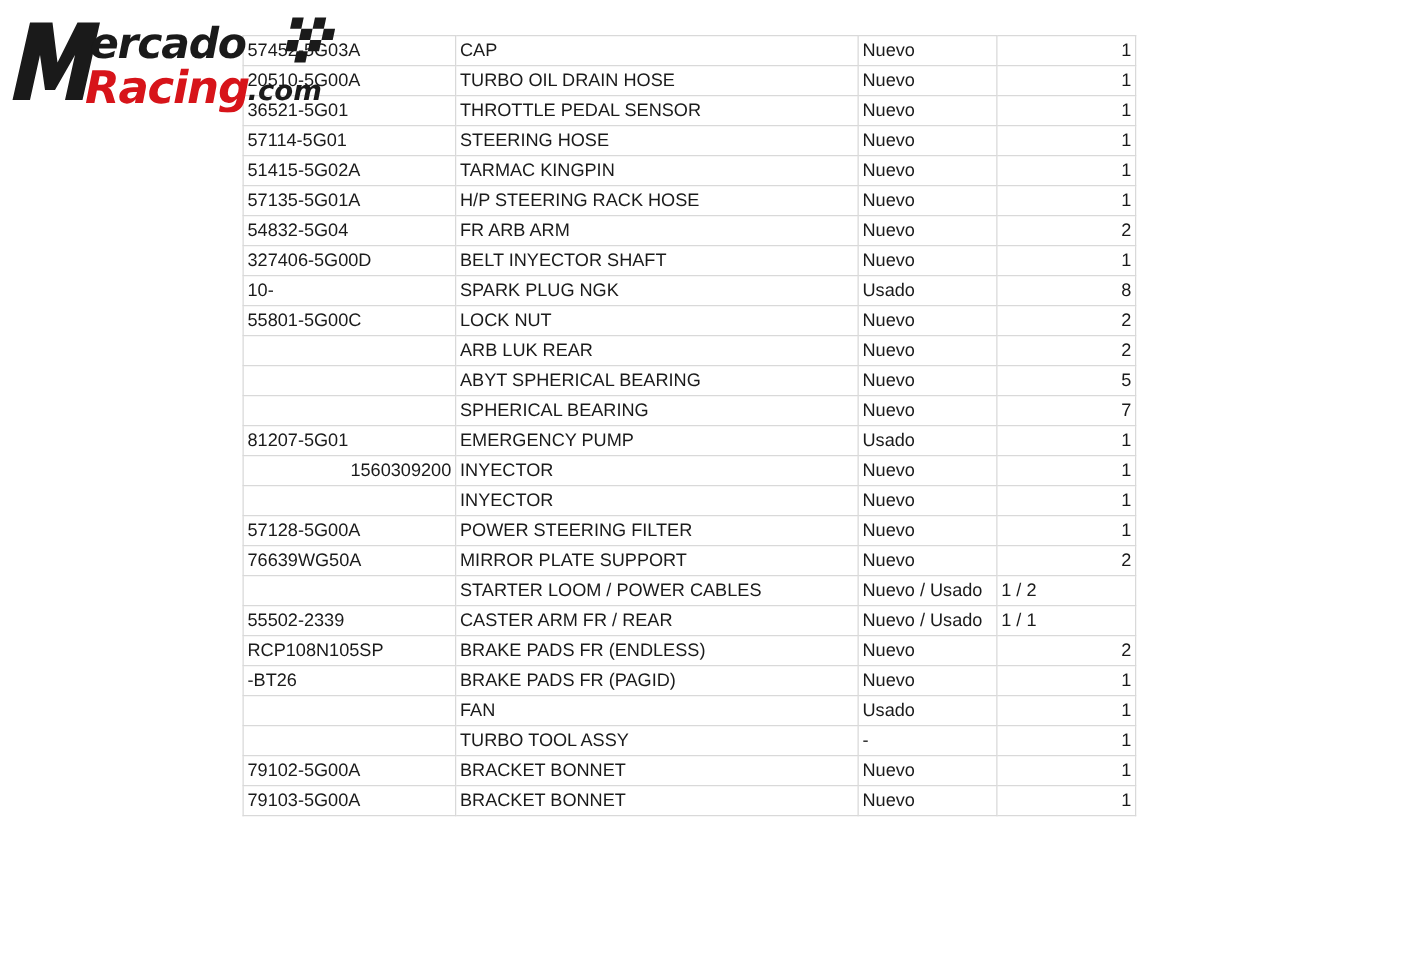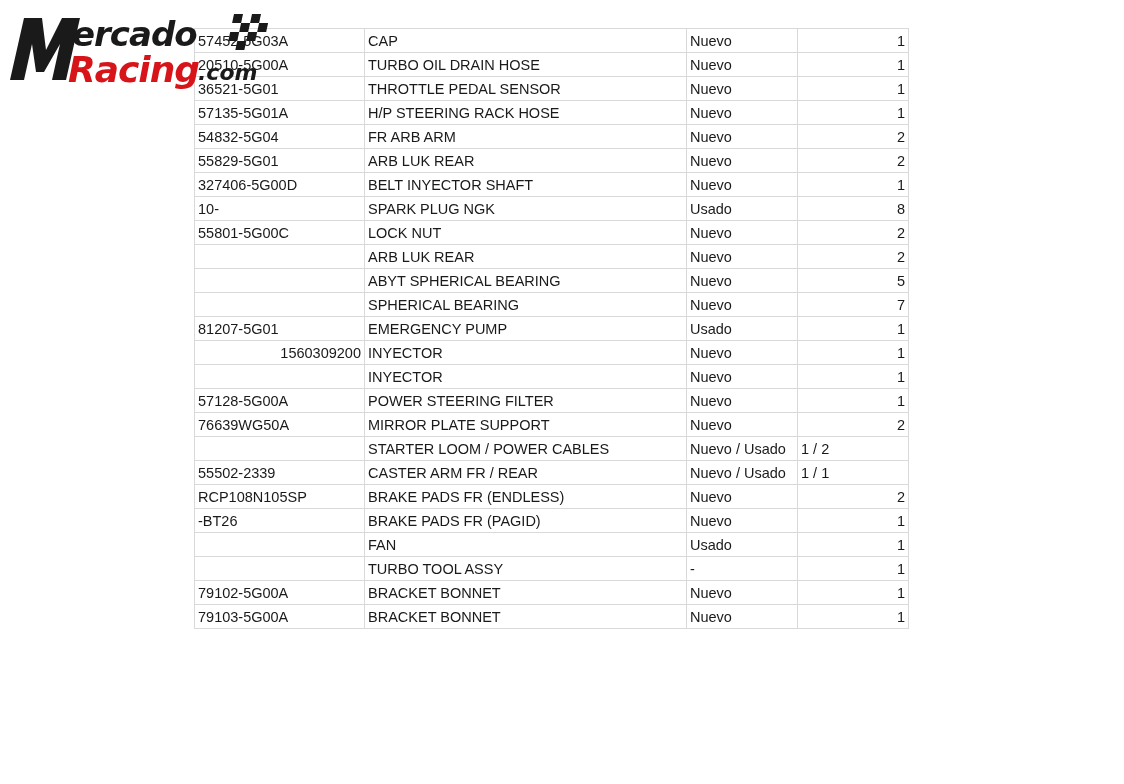--- a/index.html
+++ b/index.html
@@ -69,34 +69,40 @@
         <td class="c-cond txt">Nuevo</td>
         <td class="c-qty num">1</td>
       </tr>
         <tr style="">
         <td class="c-part txt">36521-5G01</td>
         <td class="c-desc txt">THROTTLE PEDAL SENSOR</td>
         <td class="c-cond txt">Nuevo</td>
         <td class="c-qty num">1</td>
       </tr>
         <tr style="">
+        <td class="c-part txt">57114-5G01</td>
+        <td class="c-desc txt">STEERING HOSE</td>
+        <td class="c-cond txt">Nuevo</td>
+        <td class="c-qty num">1</td>
+      </tr>
+        <tr style="">
+        <td class="c-part txt">51415-5G02A</td>
+        <td class="c-desc txt">TARMAC KINGPIN</td>
+        <td class="c-cond txt">Nuevo</td>
+        <td class="c-qty num">1</td>
+      </tr>
+        <tr style="">
         <td class="c-part txt">57135-5G01A</td>
         <td class="c-desc txt">H/P STEERING RACK HOSE</td>
         <td class="c-cond txt">Nuevo</td>
         <td class="c-qty num">1</td>
       </tr>
         <tr style="">
         <td class="c-part txt">54832-5G04</td>
         <td class="c-desc txt">FR ARB ARM</td>
-        <td class="c-cond txt">Nuevo</td>
-        <td class="c-qty num">2</td>
-      </tr>
-        <tr style="">
-        <td class="c-part txt">55829-5G01</td>
-        <td class="c-desc txt">ARB LUK REAR</td>
         <td class="c-cond txt">Nuevo</td>
         <td class="c-qty num">2</td>
       </tr>
         <tr style="">
         <td class="c-part txt">327406-5G00D</td>
         <td class="c-desc txt">BELT INYECTOR SHAFT</td>
         <td class="c-cond txt">Nuevo</td>
         <td class="c-qty num">1</td>
       </tr>
         <tr style="">

